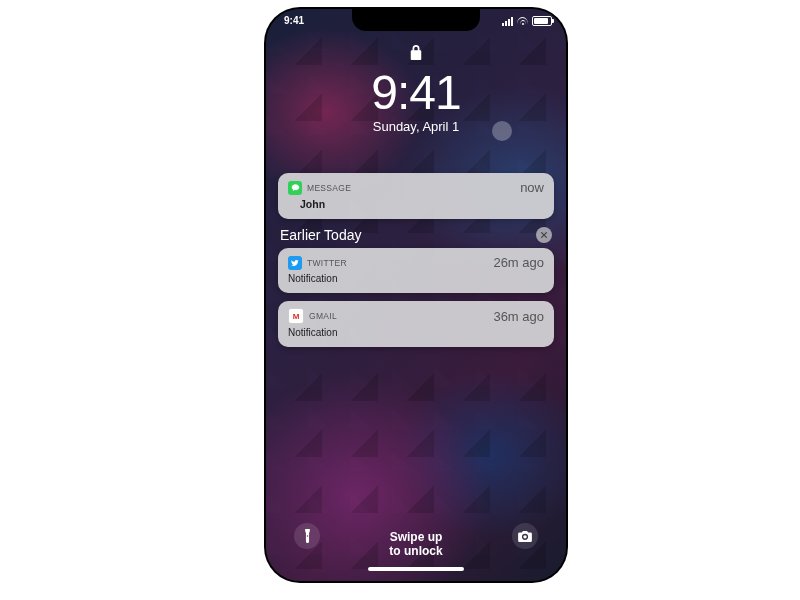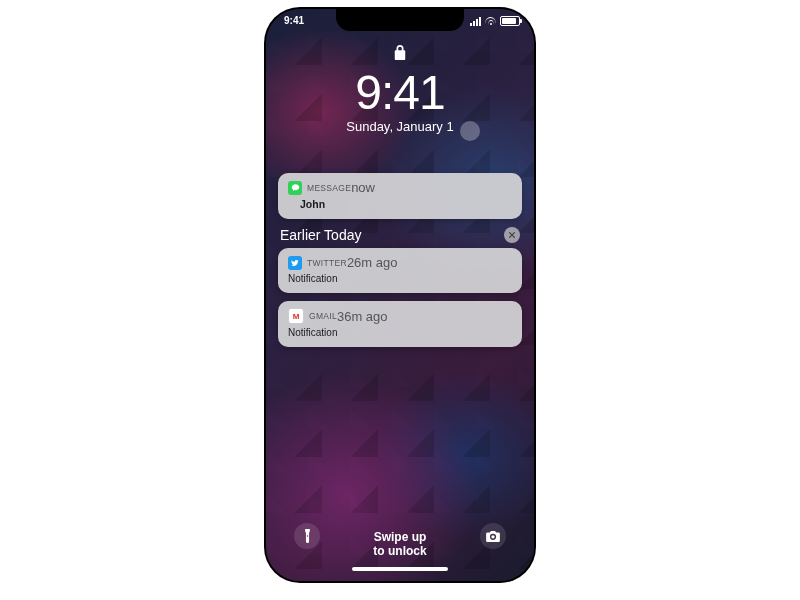--- a/index.html
+++ b/index.html
@@ -1,17 +1,17 @@
 <!DOCTYPE html>
 <html><head>
 <meta charset="utf-8">
 <style>
   html,body{margin:0;padding:0;font-family:-apple-system,"Helvetica Neue",Arial,sans-serif;background:#fff;}
   .stage{width:800px;height:600px;position:relative;}
-  .phone{position:absolute;left:266px;top:9px;width:268px;height:572px;border-radius:34px;background:#111;box-shadow:0 0 0 2px #000;overflow:hidden;}
+  .phone{position:absolute;left:266px;top:9px;width:268px;height:572px;border-radius:34px;background:#111;box-shadow:0 0 0 2px #000;overflow:hidden;padding-left:32px;}
   .wallpaper{position:absolute;inset:0;
     background:
       radial-gradient(160px 140px at 20% 18%, rgba(150,40,90,0.7), transparent 60%),
       radial-gradient(200px 160px at 85% 30%, rgba(40,70,120,0.8), transparent 60%),
       radial-gradient(220px 200px at 30% 85%, rgba(120,40,110,0.8), transparent 60%),
       radial-gradient(160px 140px at 75% 78%, rgba(30,50,100,0.9), transparent 60%),
       linear-gradient(135deg,#1a1f3a 0%, #2b2040 40%, #3a1b3b 70%, #181b2e 100%);
   }
   
   .wallpaper::after{content:"";position:absolute;inset:0;
@@ -35,21 +35,21 @@
   .battery{width:18px;height:8px;border:1px solid #fff;border-radius:2px;position:relative;}
   .battery::after{content:"";position:absolute;right:-3px;top:2px;width:2px;height:4px;background:#fff;border-radius:0 1px 1px 0;}
   .battery i{display:block;position:absolute;left:1px;top:1px;bottom:1px;width:14px;background:#fff;border-radius:1px;}
   .lock-area{position:absolute;top:34px;left:0;right:0;text-align:center;color:#fff;z-index:4;}
   .lock svg{width:14px;height:18px;}
   .big-time{font-size:48px;font-weight:300;line-height:1;margin-top:4px;letter-spacing:-1px;}
   .date-line{font-size:13px;font-weight:500;margin-top:2px;}
   .live-dot{position:absolute;top:78px;right:54px;width:20px;height:20px;border-radius:50%;background:rgba(255,255,255,0.28);}
   .notifs{position:absolute;top:164px;left:12px;right:12px;z-index:4;}
   .card{background:rgba(210,210,214,0.94);border-radius:10px;padding:7px 10px 9px;font-size:10px;color:#1c1c1e;margin-bottom:8px;box-shadow:0 2px 6px rgba(0,0,0,0.25);}
-  .card-head{display:flex;align-items:center;justify-content:flex-start;}
+  .card-head{display:flex;align-items:center;justify-content:space-between;}
   .app{display:flex;align-items:center;gap:5px;}
   .app-icon{width:14px;height:14px;border-radius:3px;display:flex;align-items:center;justify-content:center;font-size:9px;color:#fff;}
   .icon-msg{background:#30d158;}
   .icon-tw{background:#1d9bf0;}
   .icon-gm{background:#fff;border:0.5px solid #ccc;color:#d93025;font-weight:700;font-size:8px;}
   .app-name{font-size:8.5px;letter-spacing:0.3px;color:#555;text-transform:uppercase;}
   .time-ago{font-size:13px;color:#555;}
   .card-body{margin-top:3px;}
   .sender{font-weight:700;font-size:10.5px;margin-left:12px;}
   .msg{font-size:10px;}
@@ -88,21 +88,21 @@
       </div>
     </div>
 
     <div class="lock-area">
       <div class="lock">
         <svg viewBox="0 0 16 20">
             <path fill="#fff" d="M12 8V6a4 4 0 10-8 0v2H3a1 1 0 00-1 1v9a1 1 0 001 1h10a1 1 0 001-1V9a1 1 0 00-1-1h-1zm-6-2a2 2 0 114 0v2H6V6z"></path>
           </svg>
       </div>
       <div class="big-time">9:41</div>
-      <div class="date-line">Sunday, January 1</div>
+      <div class="date-line">Sunday, April 1</div>
       <div class="live-dot"></div>
     </div>
 
     <div class="notifs">
 
       <div class="card">
         <div class="card-head">
           <div class="app">
             <span class="app-icon icon-msg">
               <svg width="9" height="9" viewBox="0 0 24 24">

